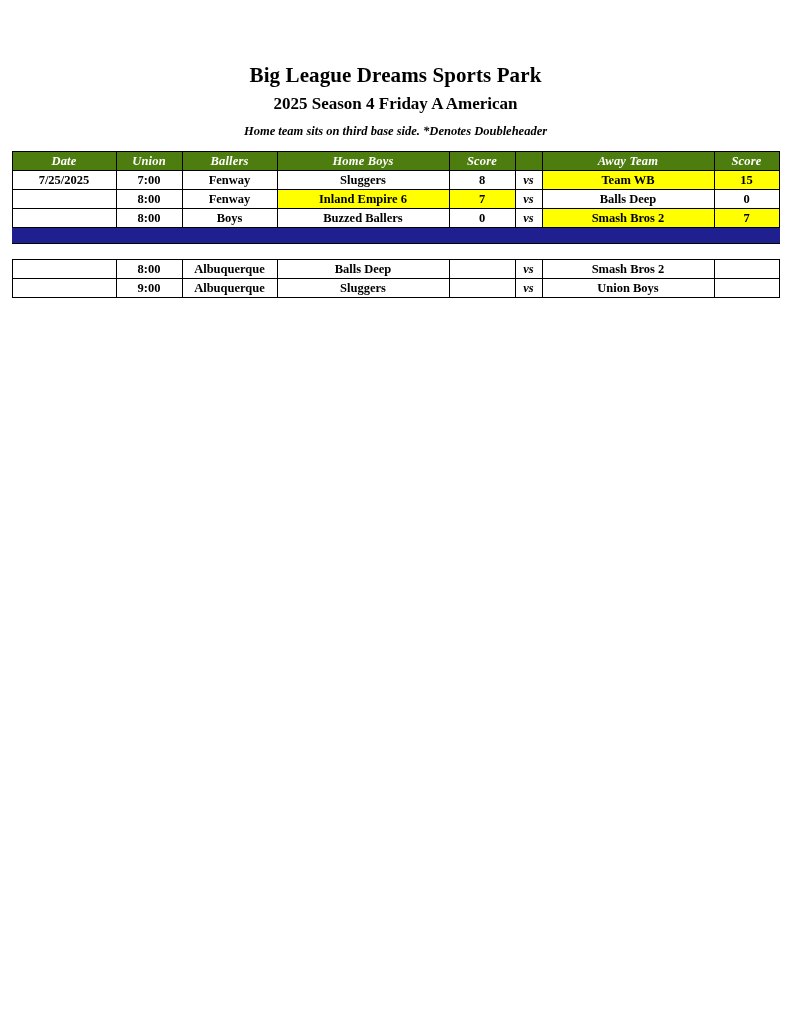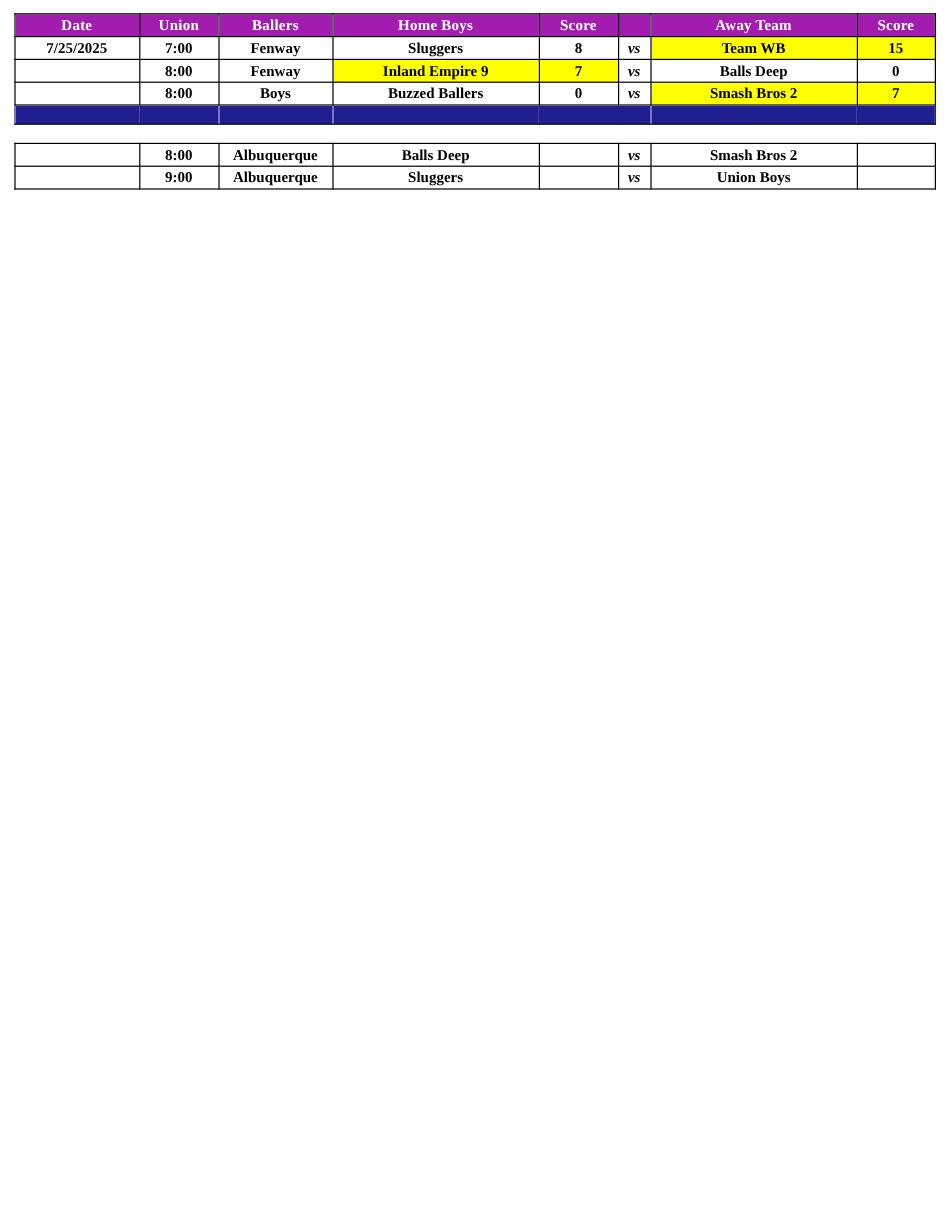--- a/index.html
+++ b/index.html
@@ -55,25 +55,26 @@
     font-size: 12.5px;
     font-weight: bold;
     text-align: center;
     vertical-align: middle;
     height: 18px;
     padding: 0;
     overflow: hidden;
     white-space: nowrap;
   }
   thead th {
-    background: #a21caf;
+    background: #4d7c0f;
     color: #ffffff;
     font-size: 12px;
     height: 17px;
     letter-spacing: 0.2px;
+    font-style: italic;
   }
   .c-date   { width: 104px; }
   .c-time   { width: 66px; }
   .c-replica{ width: 95px; }
   .c-home   { width: 172px; }
   .c-score  { width: 66px; }
   .c-vs     { width: 27px; }
   .c-away   { width: 172px; }
   .c-score2 { width: 65px; }
   td.vs {
@@ -95,20 +96,25 @@
   }
   .hl {
     background: #ffff00;
   }
 </style>
 </head>
 <body>
 
 <div class="page">
 
+  <div class="titles">
+    <div class="title-main">Big League Dreams Sports Park</div>
+    <div class="title-sub">2025 Season 4 Friday A American</div>
+    <div class="title-note">Home team sits on third base side.  *Denotes Doubleheader</div>
+  </div>
 
   <table class="schedule">
     <colgroup>
       <col class="c-date">
         <col class="c-time">
         <col class="c-replica">
         <col class="c-home">
       <col class="c-score">
         <col class="c-vs">
         <col class="c-away">
@@ -134,21 +140,21 @@
           <td>Sluggers</td>
           <td>8</td>
           <td class="vs">vs</td>
           <td class="hl">Team WB</td>
           <td class="hl">15</td>
         </tr>
         <tr>
           <td>&nbsp;</td>
           <td>8:00</td>
           <td>Fenway</td>
-          <td class="hl">Inland Empire 9</td>
+          <td class="hl">Inland Empire 6</td>
           <td class="hl">7</td>
           <td class="vs">vs</td>
           <td>Balls Deep</td>
           <td>0</td>
         </tr>
         <tr>
           <td>&nbsp;</td>
           <td>8:00</td>
           <td>Boys</td>
           <td>Buzzed Ballers</td>

